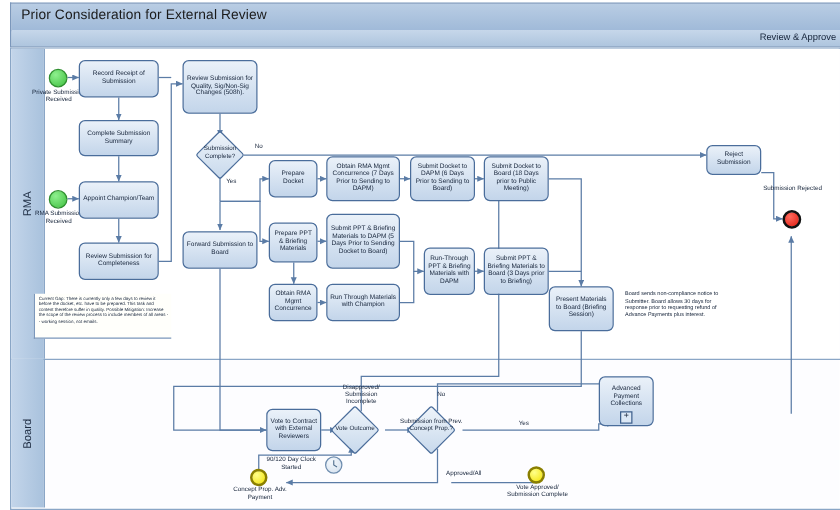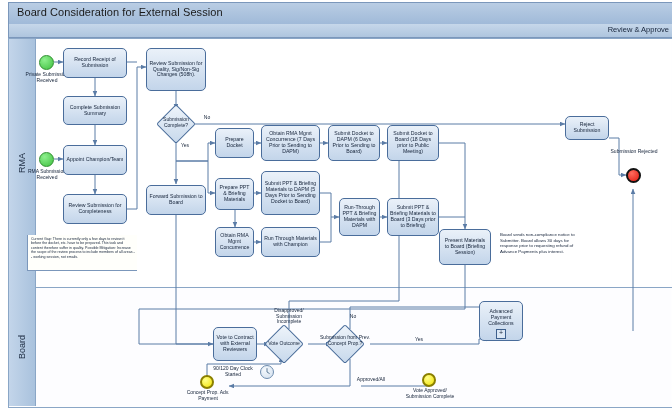--- a/index.html
+++ b/index.html
@@ -77,21 +77,21 @@
   .ln{stroke:#5b7ca6;stroke-width:1;fill:none;}
   .flowlabel{position:absolute;font-size:5px;color:#16243a;text-align:center;
              line-height:1.12;background:transparent;}
 </style>
 </head>
 <body>
 
 <div id="canvas">
 
   <div class="titlebar">
-    <div class="t">Board Consideration for External Session</div>
+    <div class="t">Prior Consideration for External Review</div>
   </div>
   <div class="subbar">
     <div class="t">Review &amp; Approve</div>
   </div>
 
   <div class="pool">
 
     <div class="lanebody rma"></div>
     <div class="lanebody board"></div>
     <div class="lanediv"></div>

